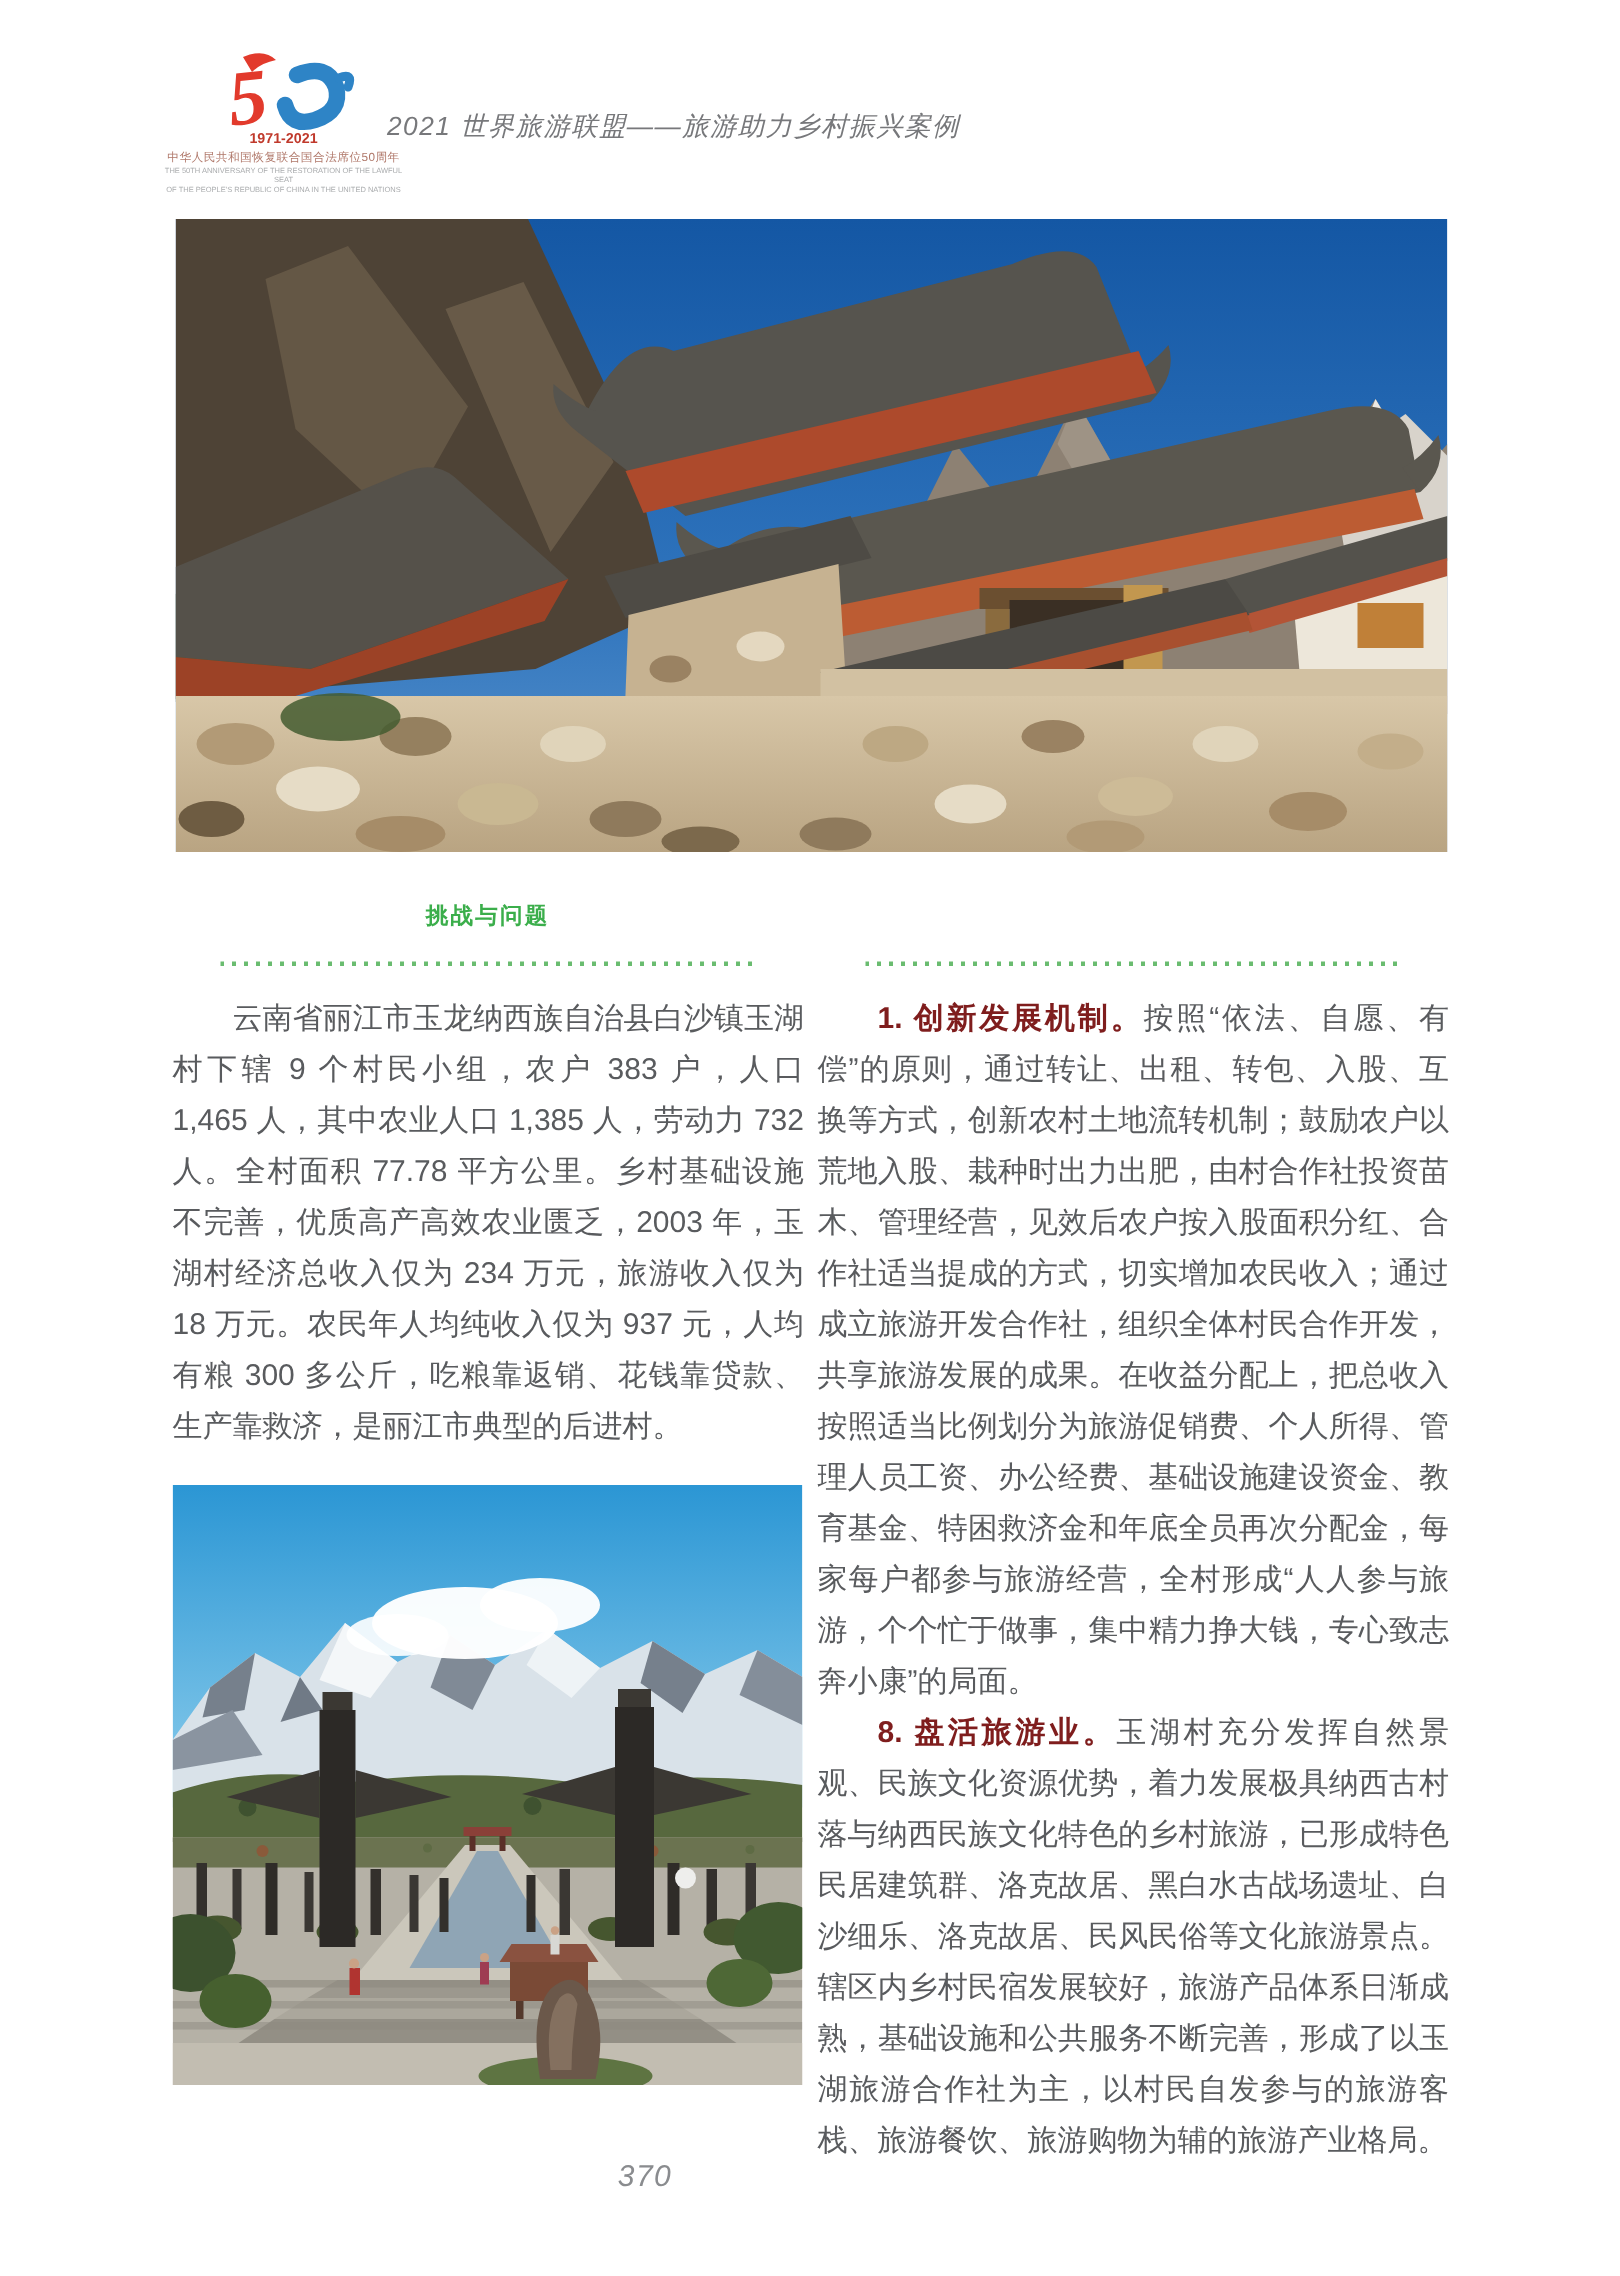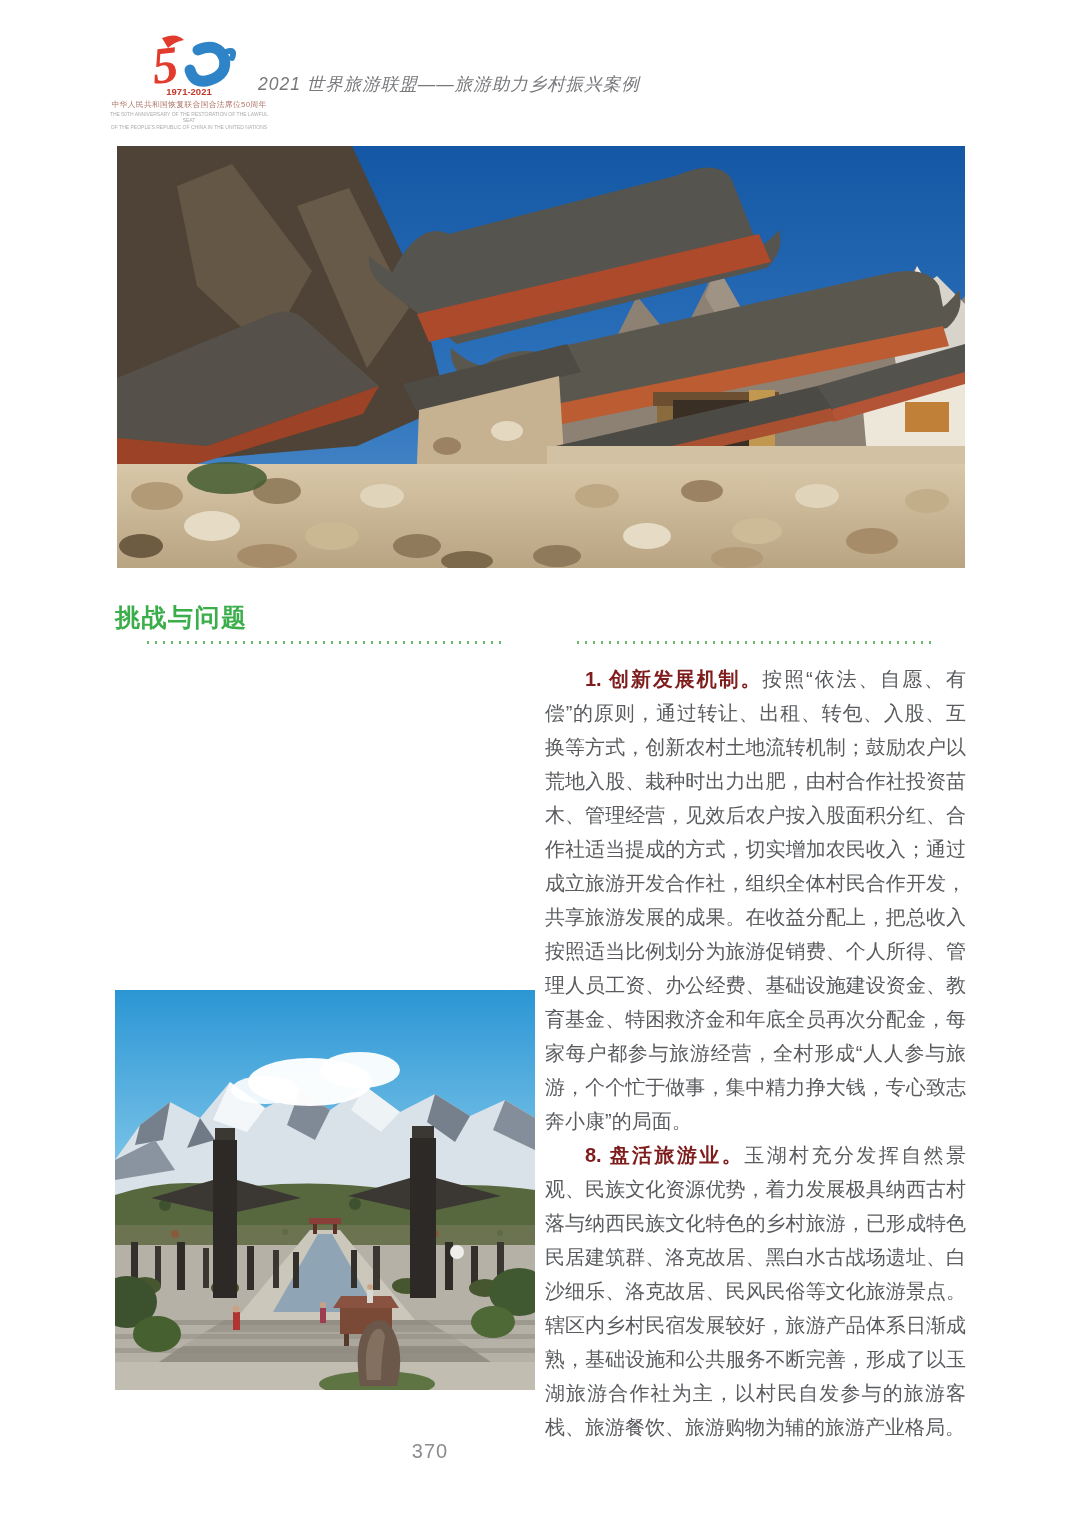--- a/index.html
+++ b/index.html
@@ -28,22 +28,22 @@
   }
   .title-en{
     font-size:13px;color:#9c9ea1;letter-spacing:.2px;line-height:18px;margin-top:1px;
   }
   
   .photo-top{position:absolute;left:117px;top:146px;width:848px;height:422px;overflow:hidden;}
   .photo-left{position:absolute;left:115px;top:990px;width:420px;height:400px;overflow:hidden;}
   .photo-top svg,.photo-left svg{display:block;}
   
   .col-heading{
-    position:absolute;width:420px;
-    font-size:25px;font-weight:bold;color:#3bae4b;letter-spacing:1.5px;
+    position:absolute;width:420px;text-align:center;
+    font-size:15px;font-weight:bold;color:#3bae4b;letter-spacing:1.5px;
   }
   .col-heading.left{left:115px;top:601px;}
   .col-heading.right{left:545px;top:601px;}
   .dotline{
     position:absolute;width:356px;height:3px;
     background:repeating-linear-gradient(90deg,#6abc70 0 2.5px,transparent 2.5px 8px);
   }
   .dotline.left{left:147px;top:641px;}
   .dotline.right{left:577px;top:641px;}
   .body-col{
@@ -51,21 +51,21 @@
     font-size:20px;line-height:34px;color:#595b5e;
     text-align:justify;
   }
   .body-col.left{left:115px;top:662px;}
   .body-col.right{left:545px;top:662px;}
   .body-col p{margin:0;text-indent:2em;}
   .body-col p strong{font-weight:bold;color:#7f1d1d;}
   
   .page-number{
     position:absolute;left:0;top:1440px;width:860px;
-    text-align:center;font-size:20px;color:#8a8c8f;letter-spacing:1px;
+    text-align:center;font-size:20px;color:#8a8c8f;letter-spacing:1px;font-style:italic;
   }
 </style>
 </head>
 <body>
 
 <div class="page">
 
   <div class="logo-block">
     <svg class="logo-svg" width="150" height="64" viewBox="0 0 150 64">
 
@@ -171,20 +171,23 @@
       <ellipse cx="24" cy="400" rx="22" ry="12" fill="#6e5c42"></ellipse>
       <ellipse cx="350" cy="415" rx="26" ry="10" fill="#7c694c"></ellipse>
       <ellipse cx="110" cy="332" rx="40" ry="16" fill="#445c30" opacity=".85"></ellipse>
     </svg>
   </div>
 
   <div class="col-heading left">挑战与问题</div>
   <div class="dotline left"></div>
   <div class="dotline right"></div>
 
+  <div class="body-col left">
+    <p><span>云南省丽江市玉龙纳西族自治县白沙镇玉湖村下辖 9 个村民小组，农户 383 户，人口 1,465 人，其中农业人口 1,385 人，劳动力 732 人。全村面积 77.78 平方公里。乡村基础设施不完善，优质高产高效农业匮乏，2003 年，玉湖村经济总收入仅为 234 万元，旅游收入仅为 18 万元。农民年人均纯收入仅为 937 元，人均有粮 300 多公斤，吃粮靠返销、花钱靠贷款、生产靠救济，是丽江市典型的后进村。</span></p>
+  </div>
 
   <div class="photo-left">
     <svg width="420" height="400" viewBox="0 0 420 400">
       <defs>
         <linearGradient id="skyG2" x1="0" y1="0" x2="0" y2="1">
           <stop offset="0" stop-color="#2b96d4"></stop>
           <stop offset="1" stop-color="#8ccdec"></stop>
         </linearGradient>
       </defs>
       <rect width="420" height="215" fill="url(#skyG2)"></rect>

